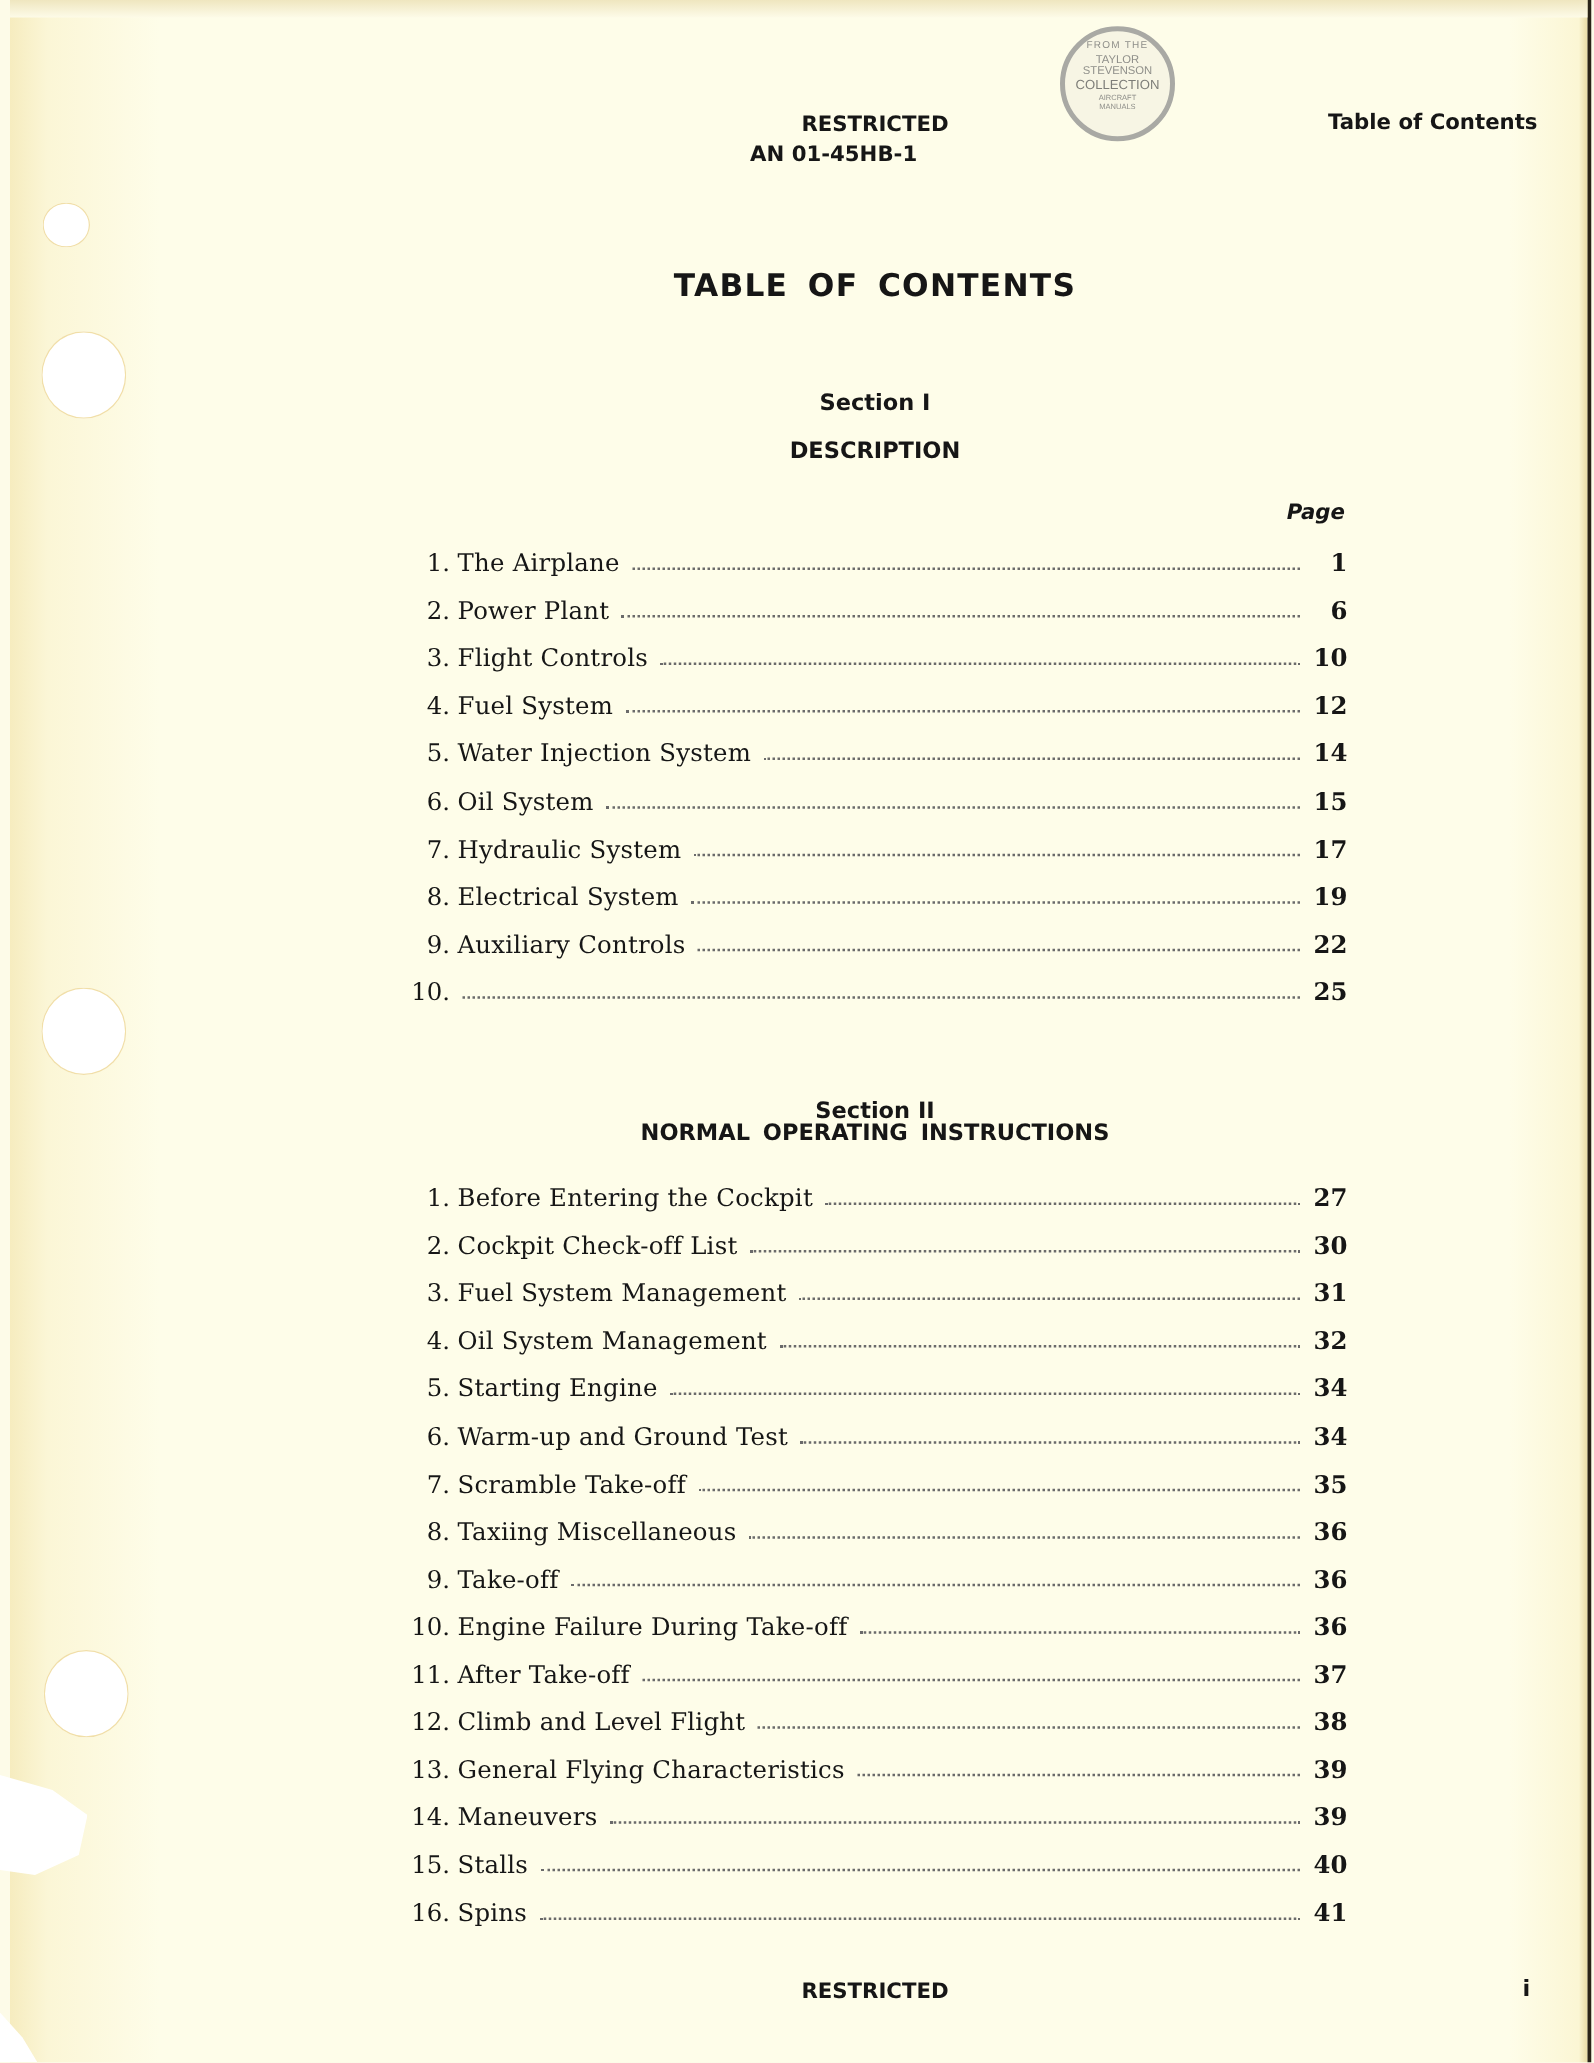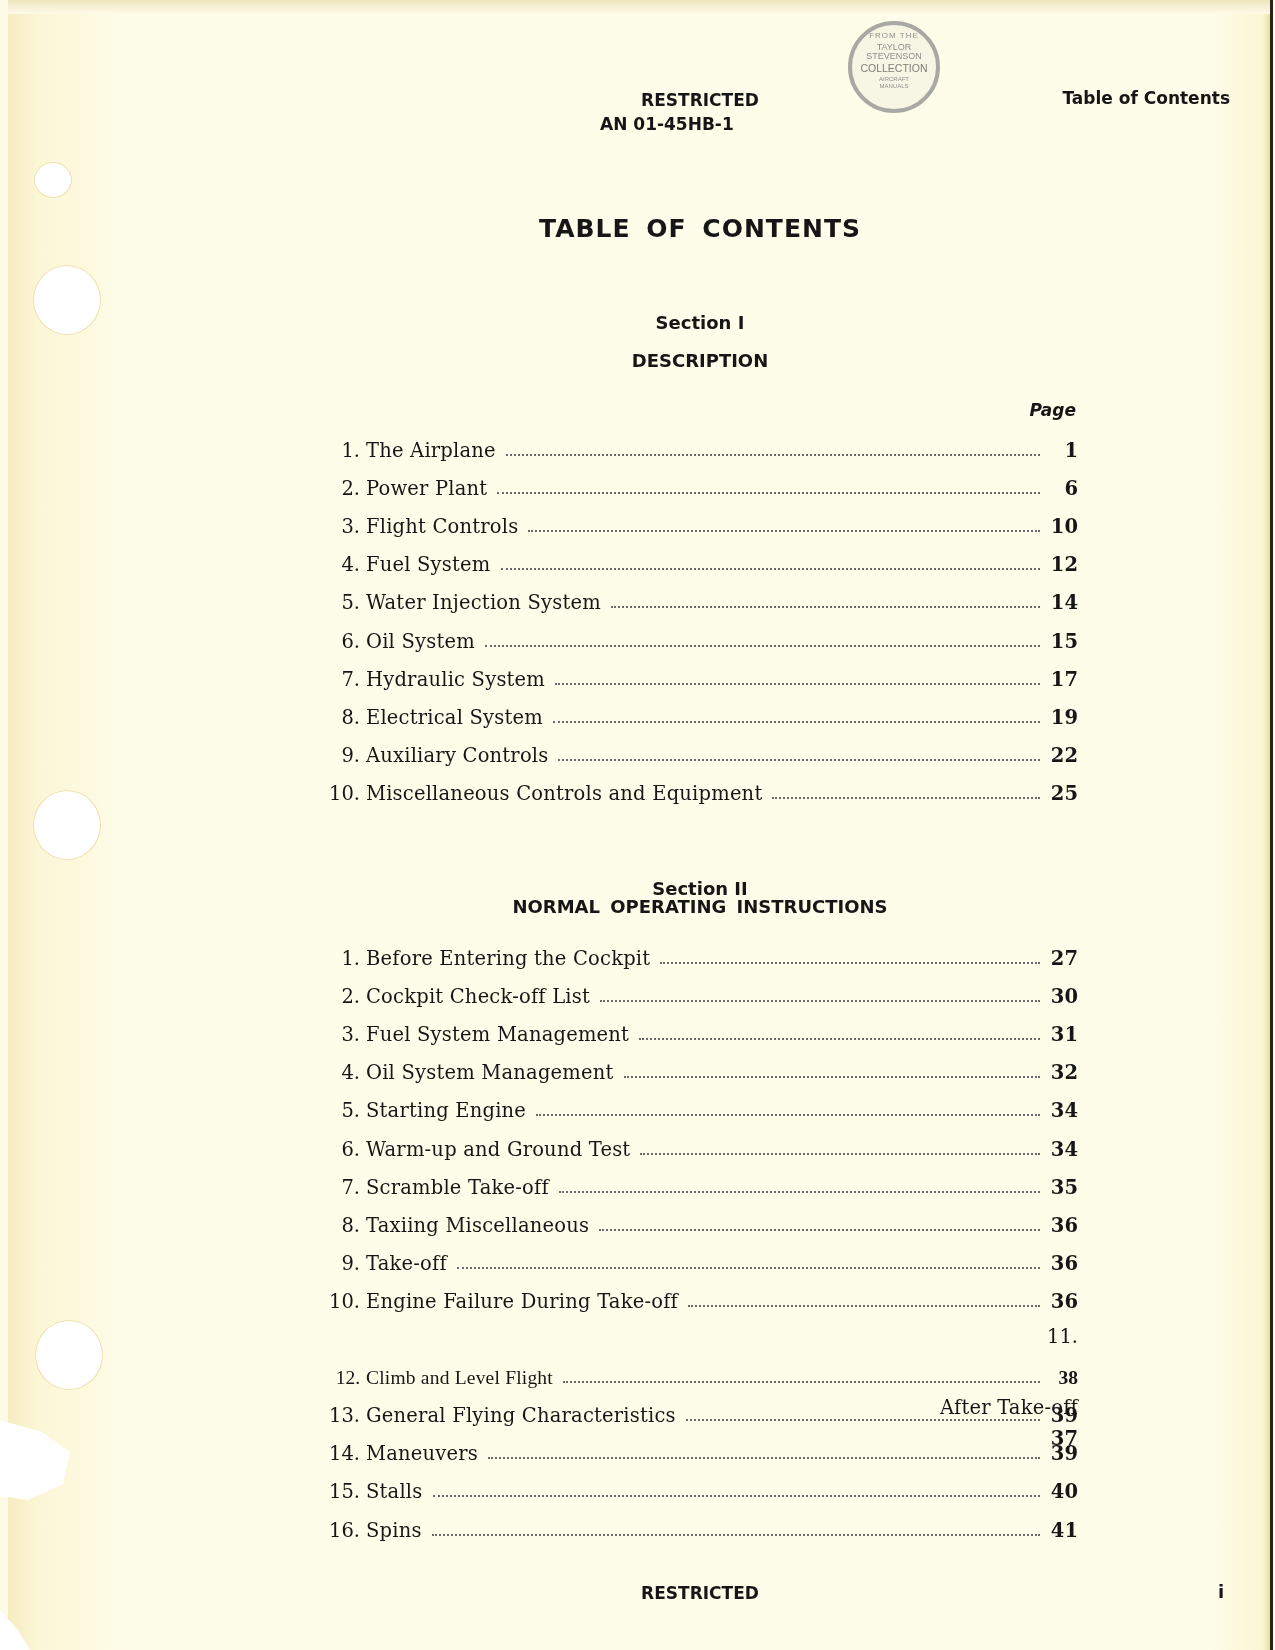--- a/index.html
+++ b/index.html
@@ -140,21 +140,20 @@
       <span class="pg">19</span>
     </div>
     <div class="row" style="top: 740.8px;">
       <span class="num">9.</span>
       <span class="txt">Auxiliary Controls</span>
       <span class="dots"></span>
       <span class="pg">22</span>
     </div>
     <div class="row" style="top: 778.9px;">
       <span class="num">10.</span>
-      <span class="txt">Miscellaneous Controls and Equipment</span>
       <span class="dots"></span>
       <span class="pg">25</span>
     </div>
   </div>
 
 <div class="sec-label sans" style="top:858px;margin-top:20px;">Section II</div>
 <div class="sec-name sans" style="top:896px;">NORMAL OPERATING INSTRUCTIONS</div>
 
 <div id="sec1">
     <div class="row" style="top: 944px;">
@@ -210,27 +209,27 @@
       <span class="txt">Take-off</span>
       <span class="dots"></span>
       <span class="pg">36</span>
     </div>
     <div class="row" style="top: 1286.9px;">
       <span class="num">10.</span>
       <span class="txt">Engine Failure During Take-off</span>
       <span class="dots"></span>
       <span class="pg">36</span>
     </div>
-    <div class="row" style="top: 1325px; flex-direction: column;">
+    <div class="row" style="top: 1325px;">
       <span class="num">11.</span>
       <span class="txt">After Take-off</span>
       <span class="dots"></span>
       <span class="pg">37</span>
     </div>
-    <div class="row" style="top: 1363.1px; font-family: Liberation Serif, serif;">
+    <div class="row" style="top: 1363.1px;">
       <span class="num">12.</span>
       <span class="txt">Climb and Level Flight</span>
       <span class="dots"></span>
       <span class="pg">38</span>
     </div>
     <div class="row" style="top: 1401.2px;">
       <span class="num">13.</span>
       <span class="txt">General Flying Characteristics</span>
       <span class="dots"></span>
       <span class="pg">39</span>

